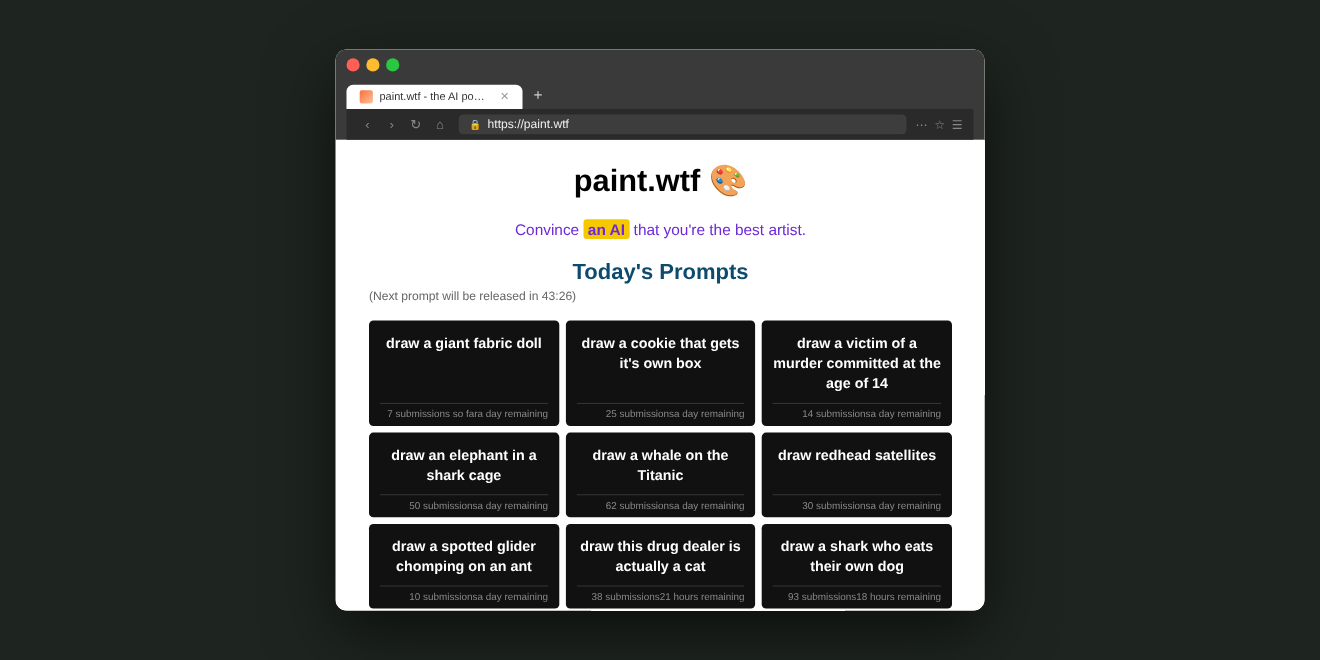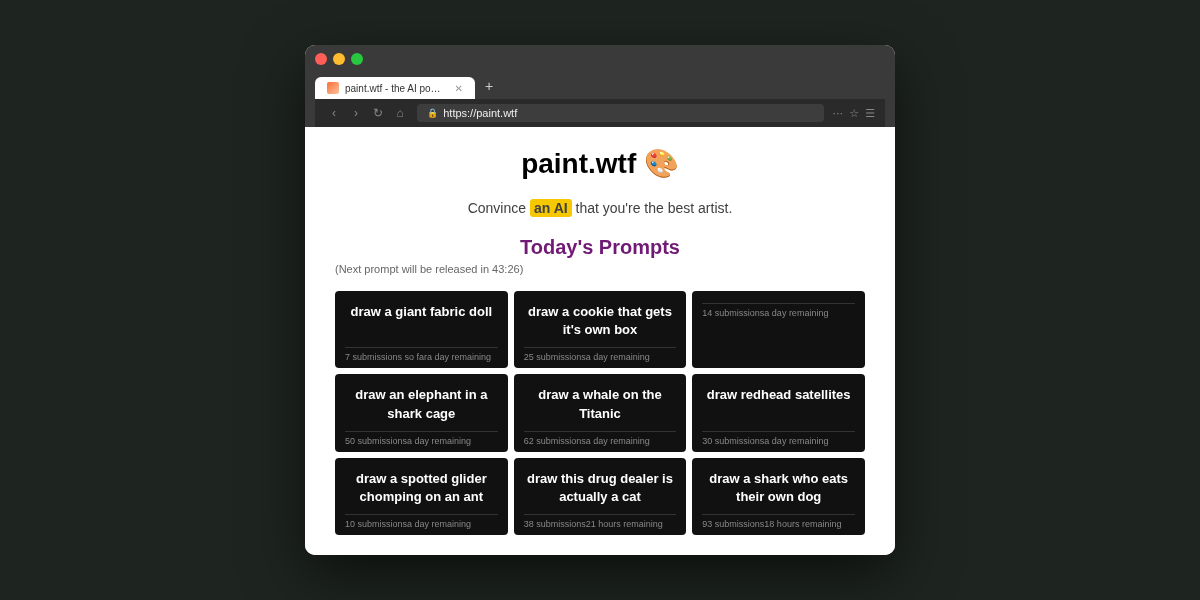--- a/index.html
+++ b/index.html
@@ -152,36 +152,36 @@
       text-align: center;
       font-size: 28px;
       font-weight: 800;
       color: #000;
       margin-bottom: 20px;
     }
 
     .site-subtitle {
       text-align: center;
       font-size: 14px;
-      color: #404040;
+      color: #6d28d9;
       margin-bottom: 20px;
     }
 
     .highlight-ai {
       background: #f5c800;
       padding: 1px 4px;
       border-radius: 3px;
       font-weight: 700;
     }
 
     .section-title {
       text-align: center;
       font-size: 20px;
       font-weight: 700;
-      color: #701a75;
+      color: #0c4a6e;
       margin-bottom: 4px;
     }
 
     .section-subtitle {
       text-align: left;
       font-size: 11px;
       color: #666;
       margin-bottom: 16px;
     }
 
@@ -207,21 +207,21 @@
       font-weight: 700;
       color: #fff;
       text-align: center;
       flex: 1;
       margin-bottom: 8px;
       line-height: 1.4;
     }
 
     .prompt-meta {
       display: flex;
-      justify-content: flex-start;
+      justify-content: flex-end;
       font-size: 9px;
       color: #888;
       border-top: 1px solid #333;
       padding-top: 4px;
     }
   </style>
 </head>
 <body>
 
 <div class="browser-window">
@@ -277,20 +277,21 @@
           </div>
         </div>
         <div class="prompt-card">
           <div class="prompt-text">draw a cookie that gets it's own box</div>
           <div class="prompt-meta">
             <span>25 submissions</span>
             <span>a day remaining</span>
           </div>
         </div>
         <div class="prompt-card">
+          <div class="prompt-text">draw a victim of a murder committed at the age of 14</div>
           <div class="prompt-meta">
             <span>14 submissions</span>
             <span>a day remaining</span>
           </div>
         </div>
         <div class="prompt-card">
           <div class="prompt-text">draw an elephant in a shark cage</div>
           <div class="prompt-meta">
             <span>50 submissions</span>
             <span>a day remaining</span>

